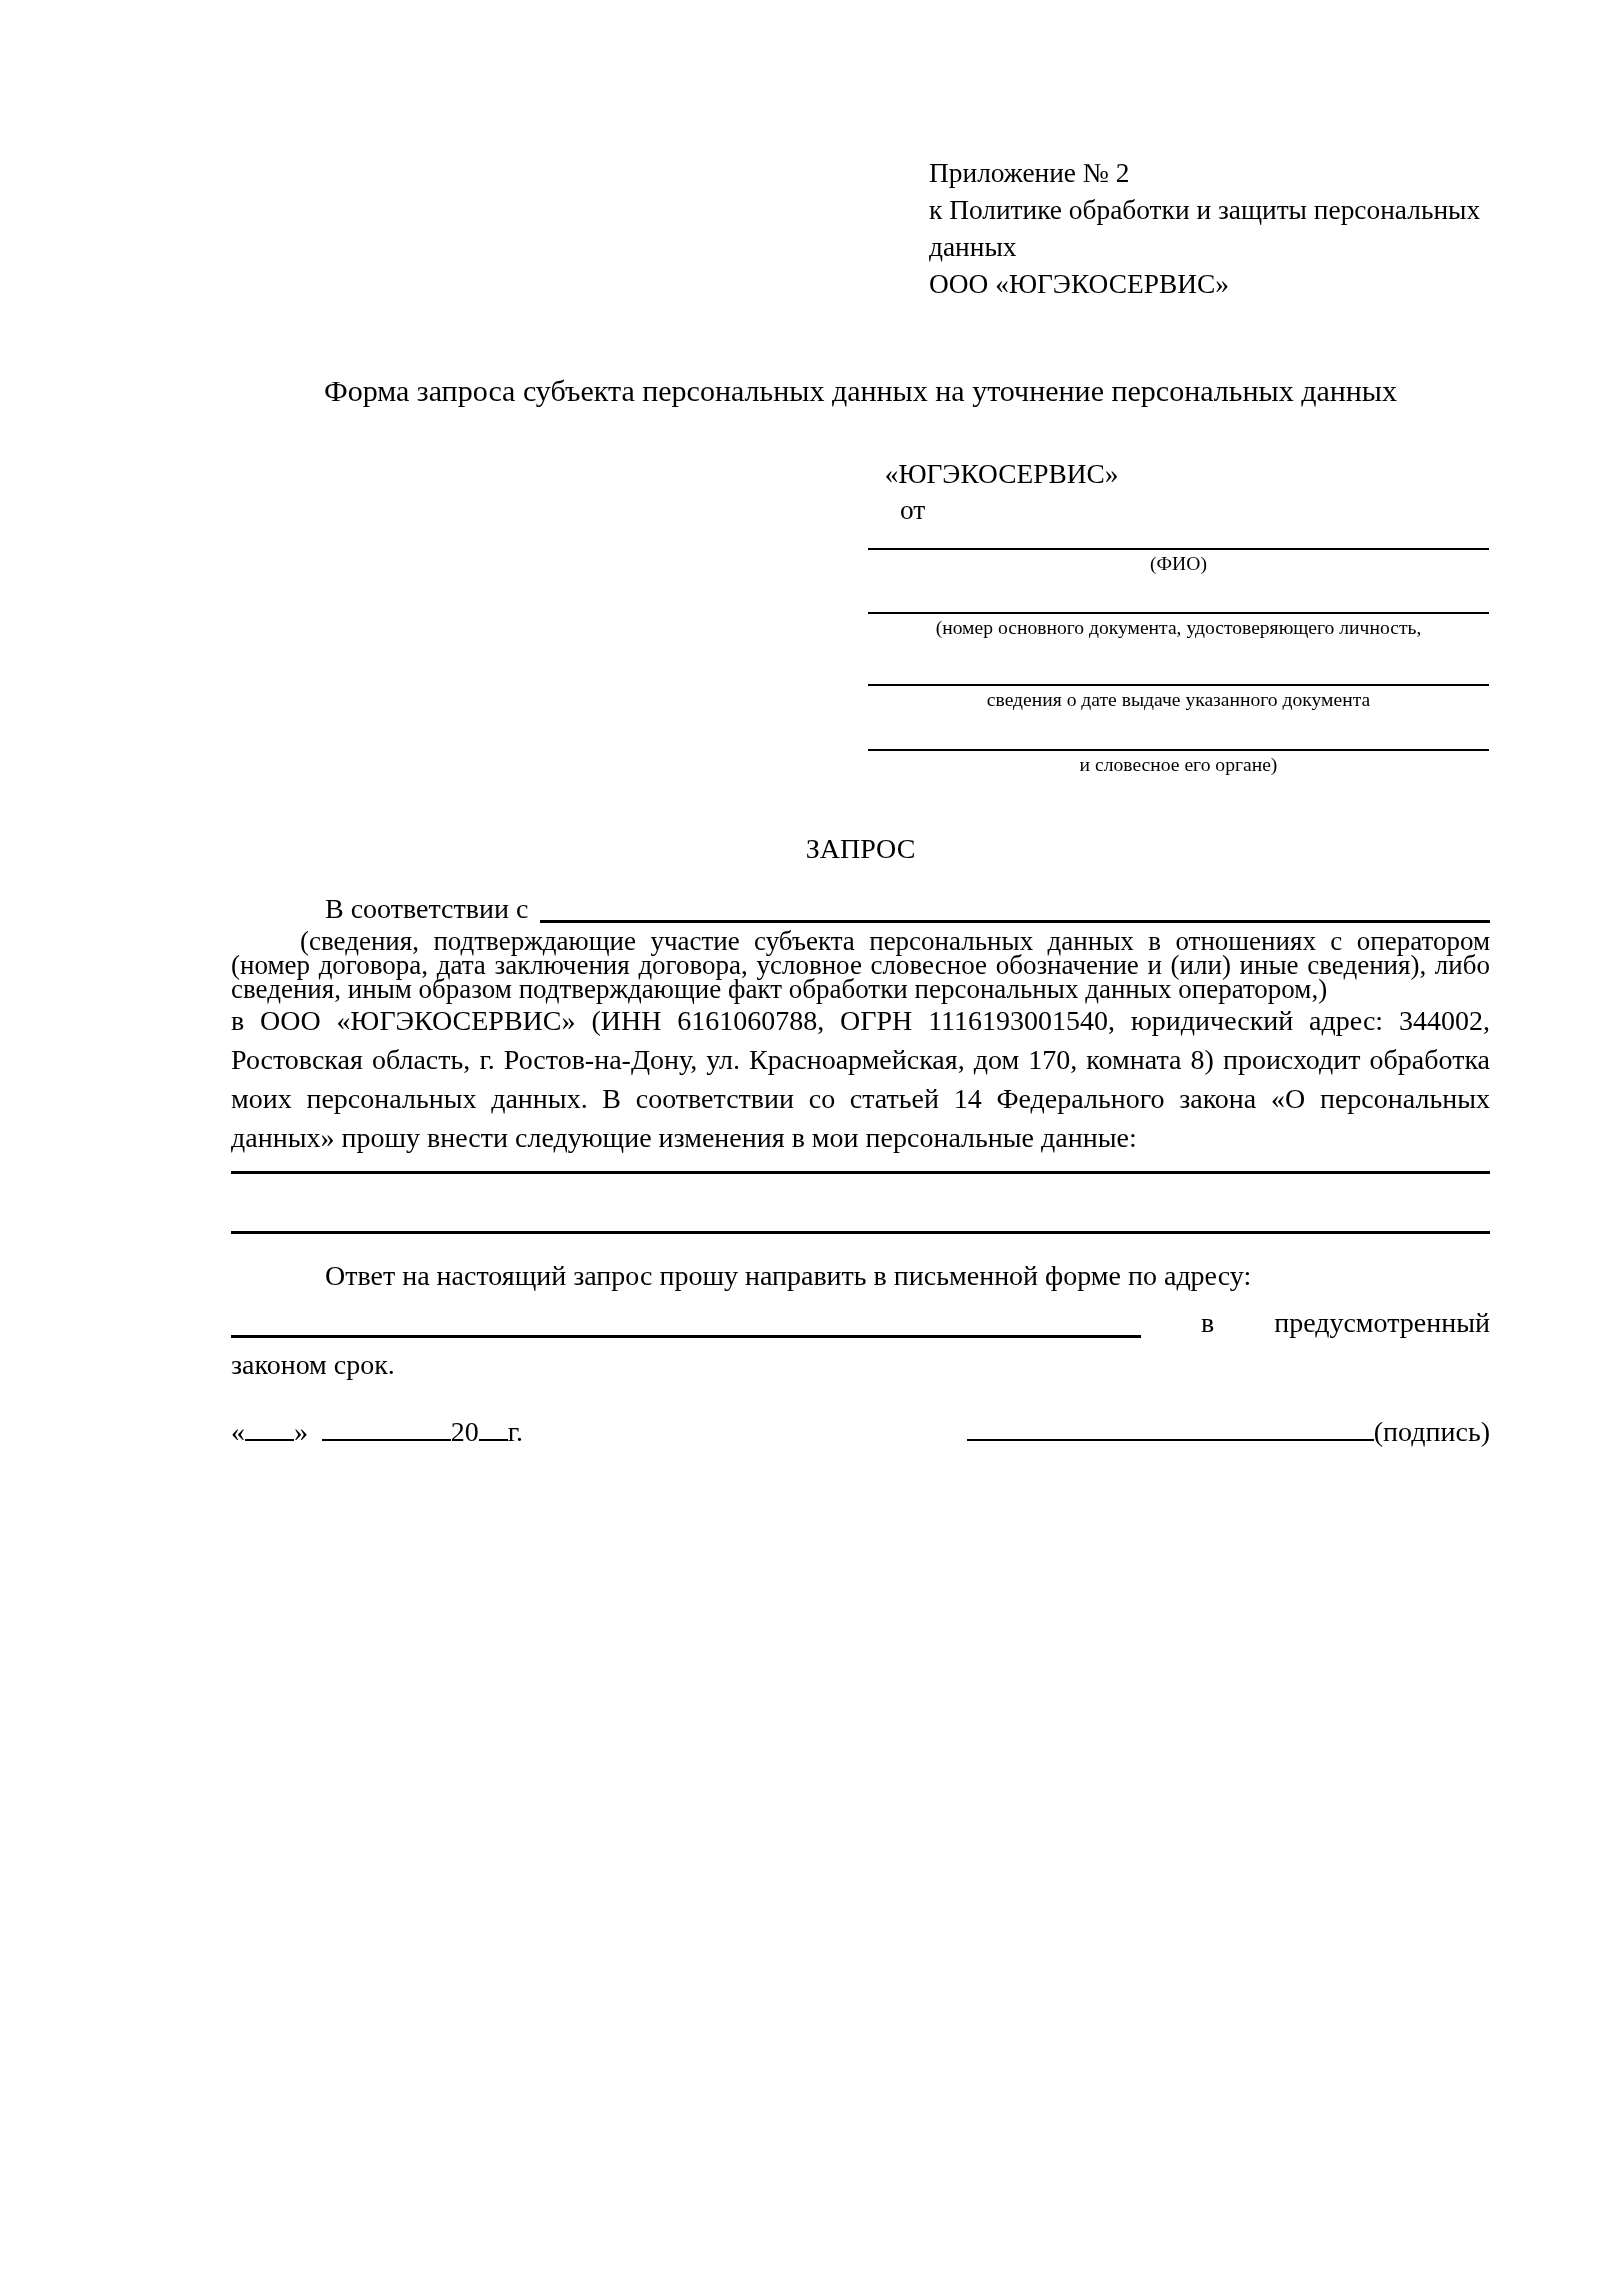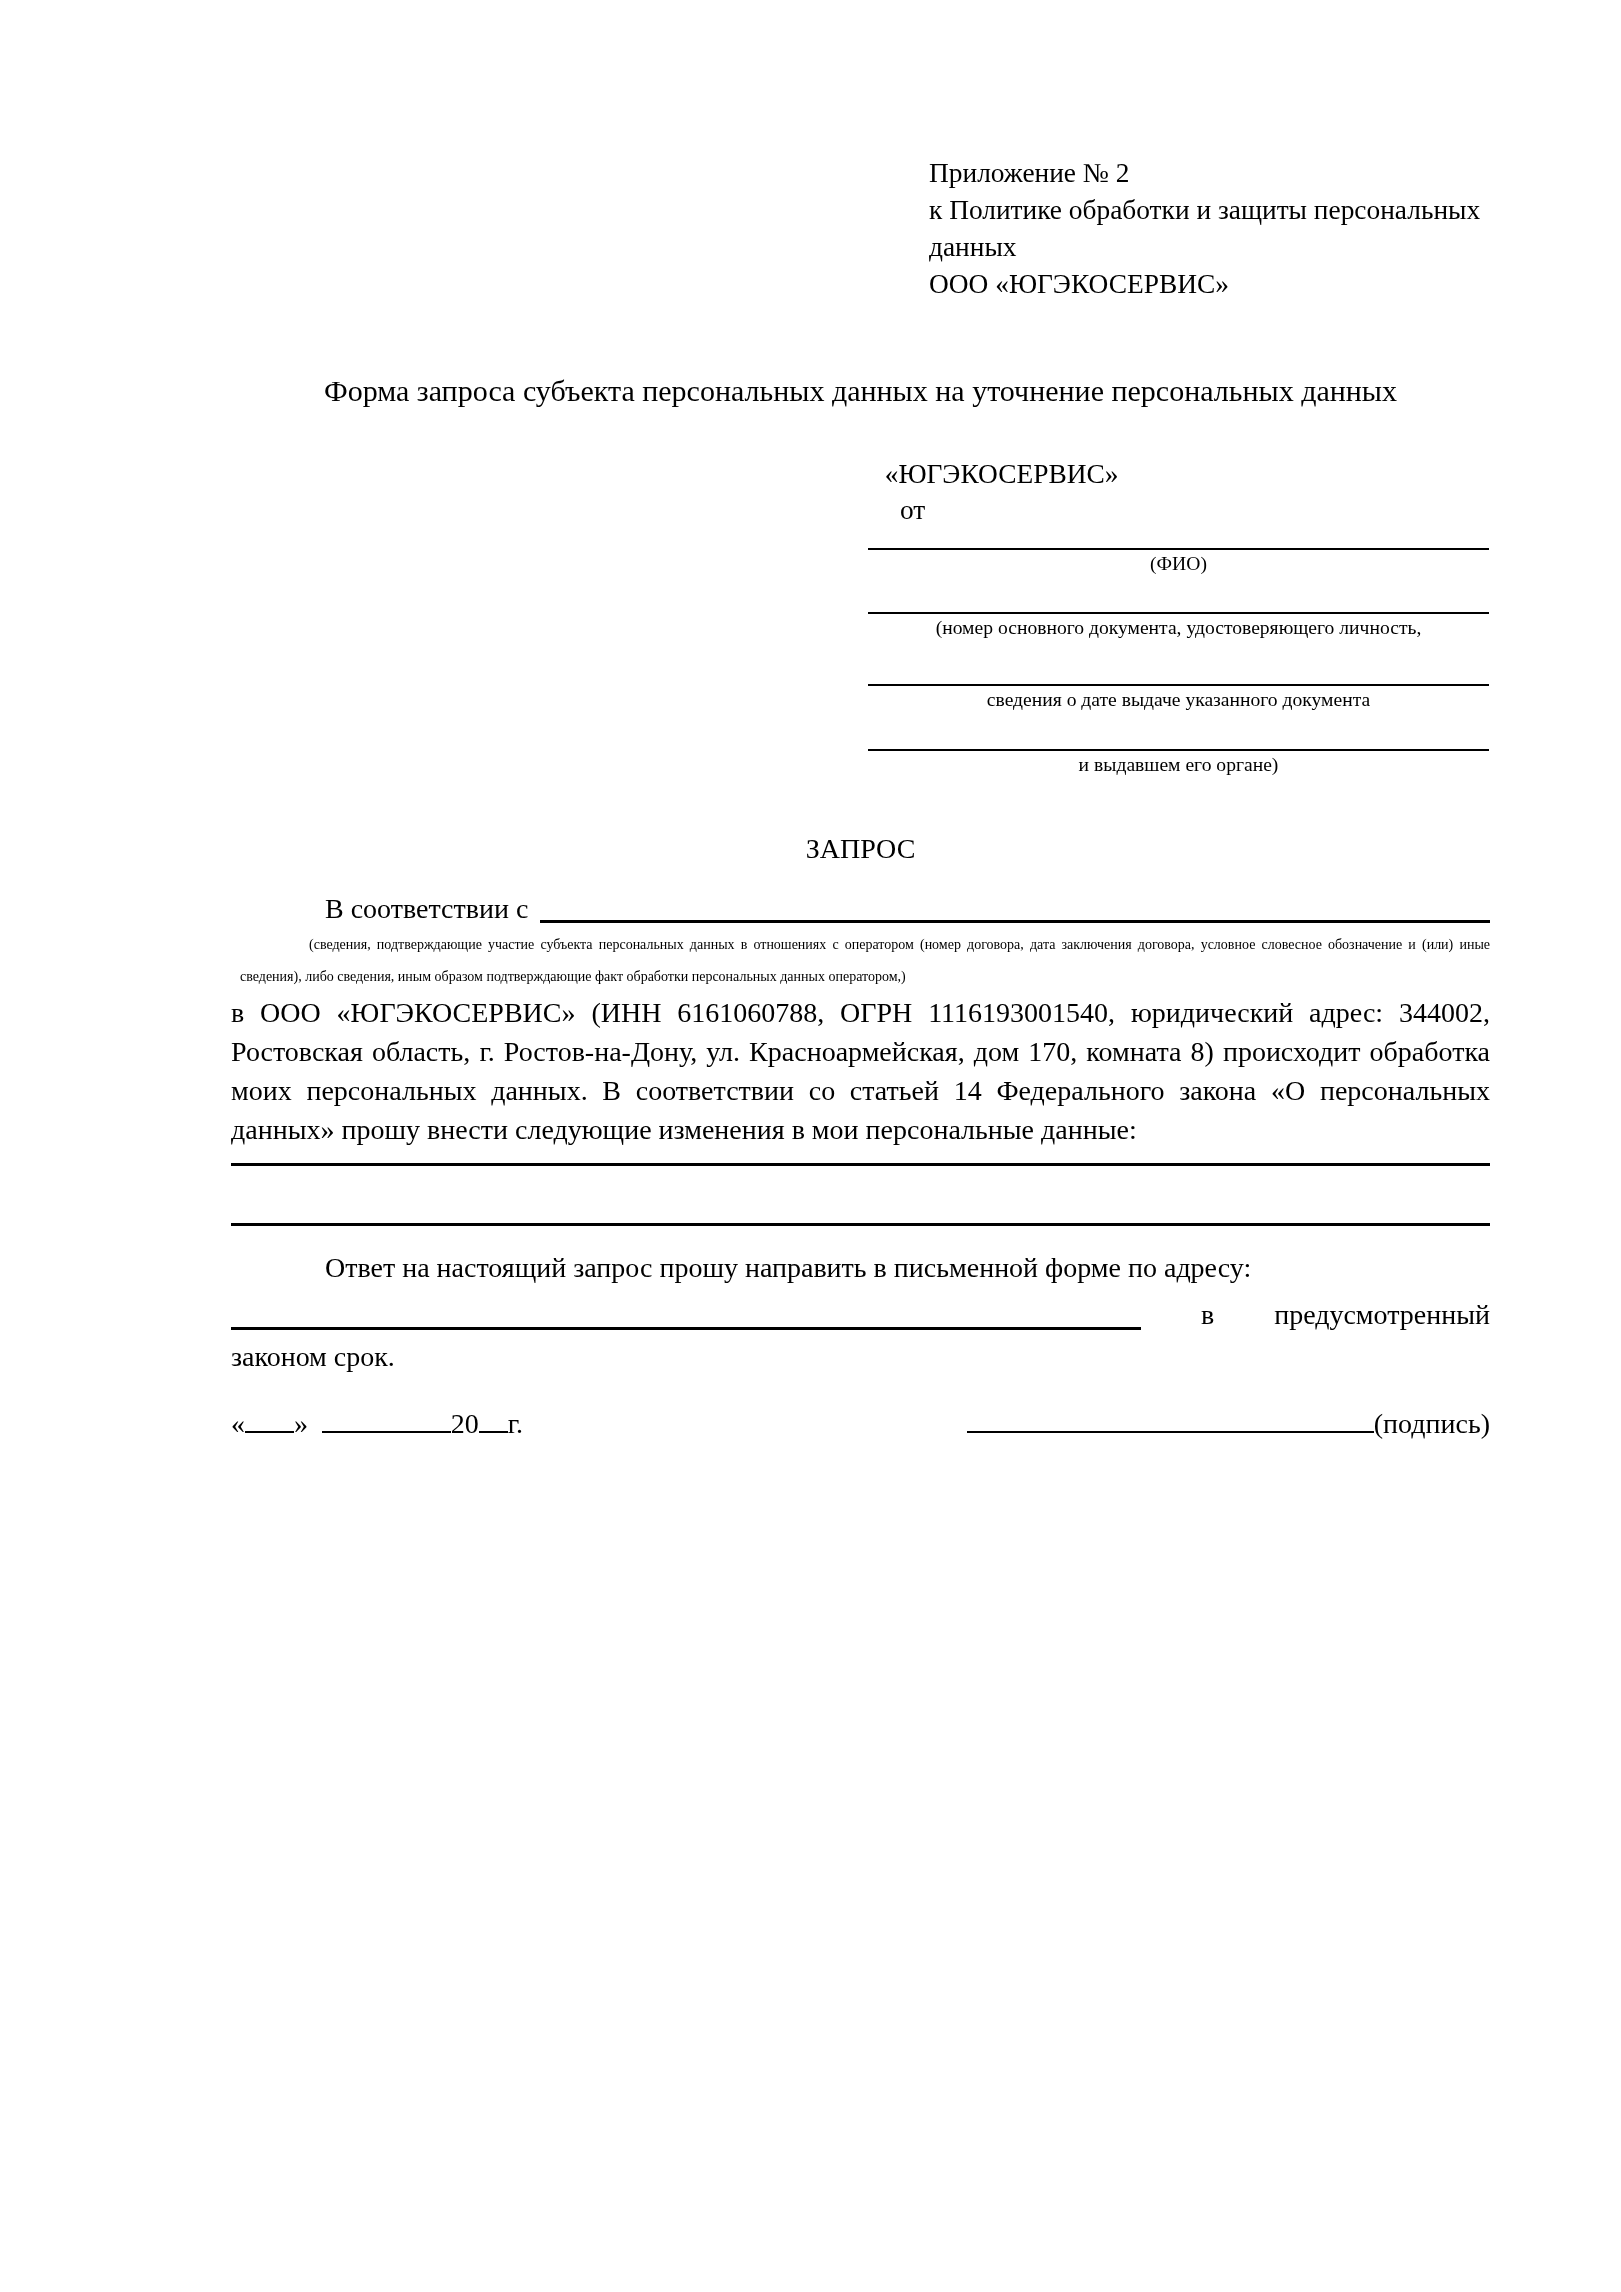--- a/index.html
+++ b/index.html
@@ -27,21 +27,21 @@
   .blank-f2 { height: 35px; }
   .blank-f3 { height: 43px; }
   .blank-f4 { height: 35px; }
   .caption { font-size: 19.6px; line-height: 27.4px; text-align: center; }
 
   
   .req-heading { margin-top: 51px; text-align: center; font-size: 28px; line-height: 39px; }
   .intro-row { display: flex; margin-top: 19.6px; font-size: 28px; line-height: 41px; }
   .intro-prefix { padding-left: 94px; white-space: nowrap; }
   .intro-blank { flex: 1; margin-left: 11.8px; margin-bottom: 5.9px; border-bottom: 3.9px solid #000; }
-  .note { font-size: 14px; line-height: 32px; text-align: justify; text-indent: 69px; margin-left: 9px; }
+  .note { font-size: 27px; line-height: 24px; text-align: justify; text-indent: 69px; }
   .body-par { font-size: 28px; line-height: 39px; text-align: justify; }
 
   .blank-wide { border-bottom: 3.9px solid #000; }
   .bw1 { height: 13.7px; }
   .bw2 { height: 57px; }
 
   .reply-par { margin-top: 21.6px; font-size: 28px; line-height: 41px; text-align: justify; text-indent: 94px; }
   .reply-row { display: flex; justify-content: space-between; align-items: flex-end; font-size: 28px; line-height: 41px; height: 47px; }
   .addr-blank { width: 910px; border-bottom: 3.9px solid #000; margin-bottom: 4.9px; }
   .reply-tail { font-size: 28px; line-height: 43px; }
@@ -82,21 +82,21 @@
         <div class="caption">(номер основного документа, удостоверяющего личность,</div>
       </div>
 
       <div class="field">
         <div class="blank blank-f3"></div>
         <div class="caption">сведения о дате выдаче указанного документа</div>
       </div>
 
       <div class="field">
         <div class="blank blank-f4"></div>
-        <div class="caption">и выдавшем его органе)</div>
+        <div class="caption">и словесное его органе)</div>
       </div>
     </div>
 
     <div class="req-heading">ЗАПРОС</div>
 
     <div class="intro-row">
       <span class="intro-prefix">В соответствии с</span>
       <span class="intro-blank"></span>
     </div>
 

